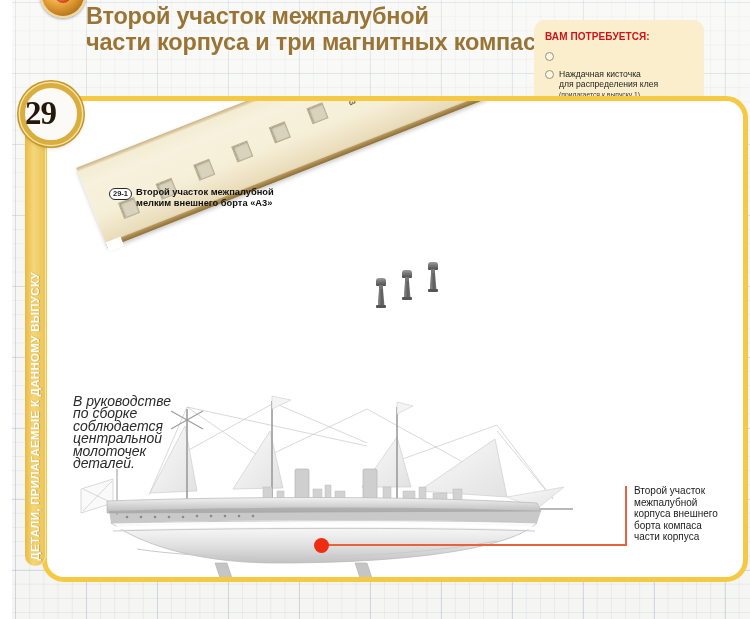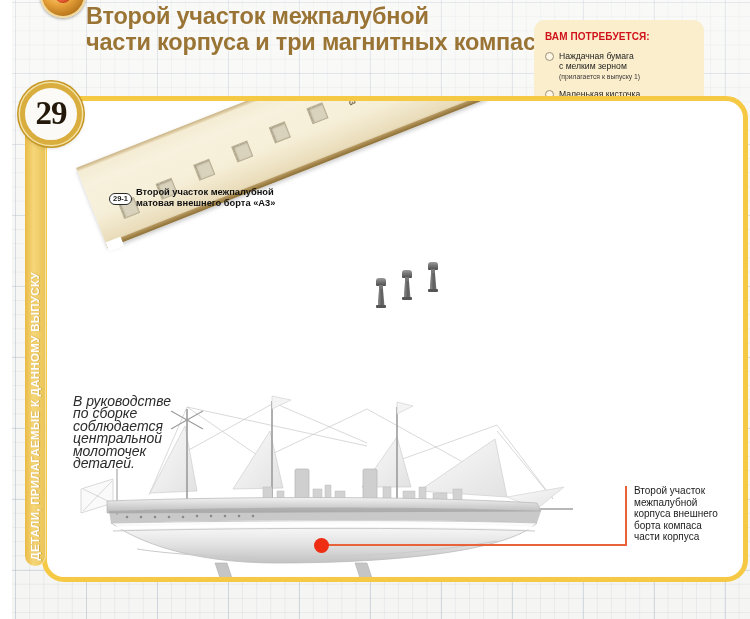--- a/index.html
+++ b/index.html
@@ -87,21 +87,20 @@
     border-radius: 50%;
     background: #fbfaf6;
     border: 5px solid #d9ae3f;
     box-shadow:
       0 0 0 1.5px #f3e2a6,
       0 0 0 3px #c69623,
       0 2px 5px rgba(0,0,0,0.28);
     z-index: 30;
     display: flex;
     align-items: center;
-    justify-content: center;
   }
   #issue-number {
     font-family: "Liberation Serif", "DejaVu Serif", serif;
     font-size: 33px;
     font-weight: bold;
     color: #24180a;
     line-height: 1;
     letter-spacing: -1px;
     transform: translateY(-1px);
   }
@@ -253,21 +252,21 @@
     left: 0; bottom: 0;
     width: 10px; height: 3px;
     background: #555;
     border-radius: 1px;
   }
 
   
   .callout {
     position: absolute;
     display: flex;
-    align-items: center;
+    align-items: flex-start;
     gap: 4px;
   }
   .ref-chip {
     flex: 0 0 auto;
     display: inline-block;
     border: 1px solid #2a2a2a;
     border-radius: 7px;
     padding: 0 3px;
     font-size: 7.5px;
     font-weight: bold;
@@ -472,21 +471,21 @@
         <div class="bowl"></div>
           <div class="neck"></div>
           <div class="stand"></div>
           <div class="base"></div>
       </div>
 
       <div class="callout" id="callout-plank">
         <span class="ref-chip">29-1</span>
         <span class="callout-text">
           <span>Второй участок межпалубной</span><br>
-          <span>матовая внешнего борта «А3»</span>
+          <span>мелким внешнего борта «А3»</span>
         </span>
       </div>
 
     </div>
 
     <div id="assembly-note">
       <span>В руководстве</span><br>
       <span>по сборке</span><br>
       <span>соблюдается</span><br>
       <span>центральной</span><br>
@@ -613,30 +612,25 @@
     <span>корпуса внешнего</span>
     <span>борта компаса</span>
     <span>части корпуса</span>
   </div>
 
   <div id="materials-card">
     <div id="materials-title">ВАМ ПОТРЕБУЕТСЯ:</div>
     <div id="materials-list">
         <div class="mat-item">
           <span class="mat-check"></span>
-          <span class="mat-lines">
-            <span class="mat-line">Наждачная бумага</span>
-            <span class="mat-line">с мелким зерном</span>
-            <span class="mat-sub">(прилагается к выпуску 1)</span>
-          </span>
-        </div>
-        <div class="mat-item">
-          <span class="mat-check"></span>
-          <span class="mat-lines">
-            <span class="mat-line">Маленькая кисточка</span>
+        </div>
+        <div class="mat-item">
+          <span class="mat-check"></span>
+          <span class="mat-lines">
+            <span class="mat-line">Наждачная кисточка</span>
             <span class="mat-line">для распределения клея</span>
             <span class="mat-sub">(прилагается к выпуску 1)</span>
           </span>
         </div>
         <div class="mat-item">
           <span class="mat-check"></span>
           <span class="mat-lines">
             <span class="mat-line">Универсальный</span>
             <span class="mat-line">моментальный клей *</span>
           </span>

